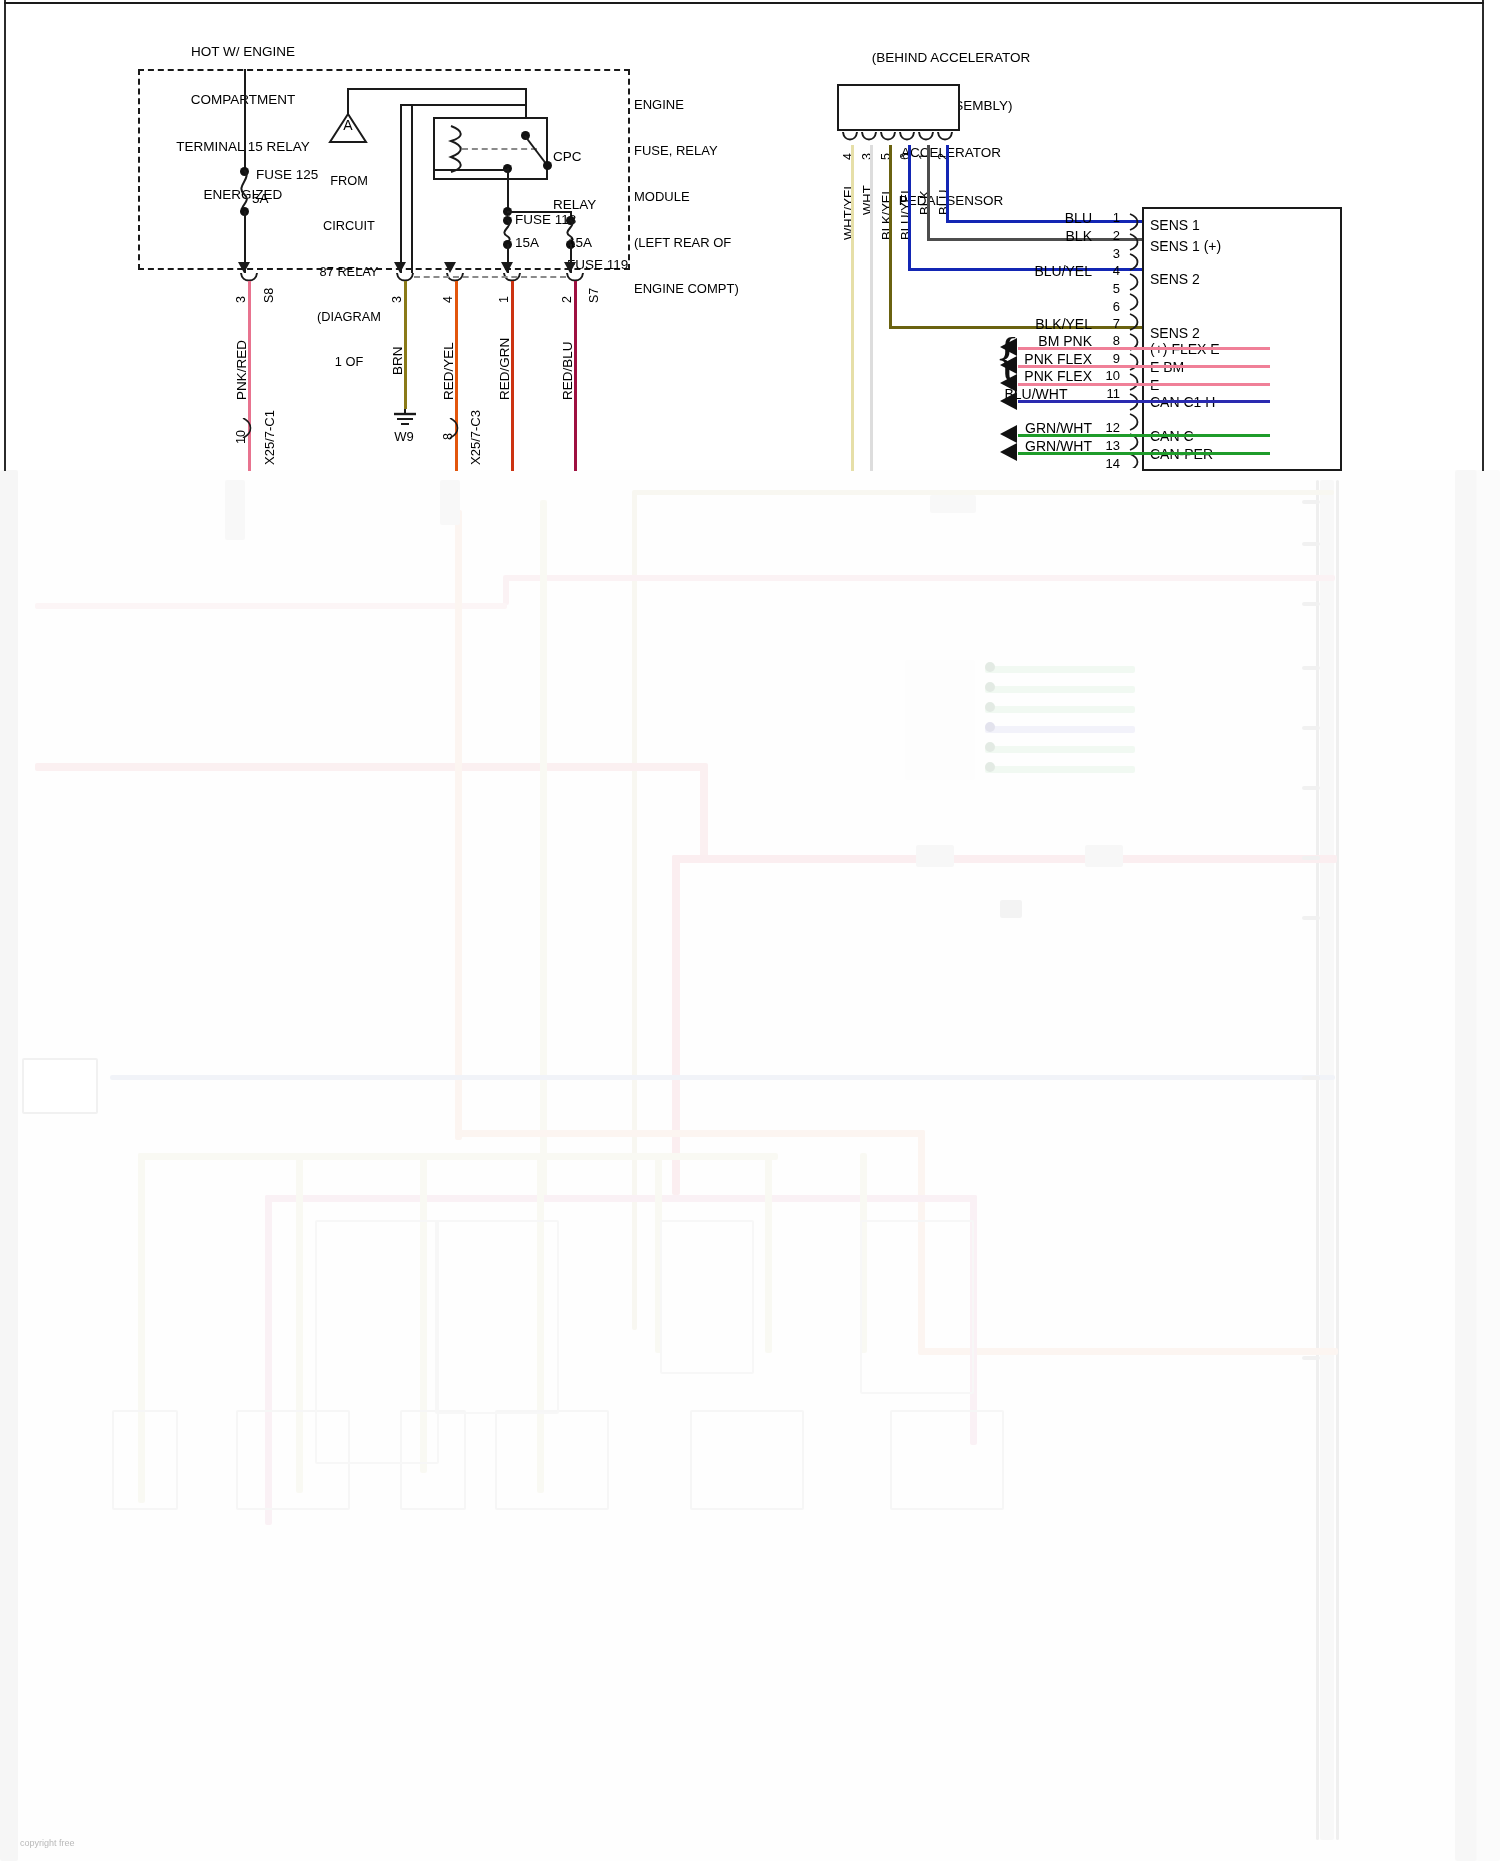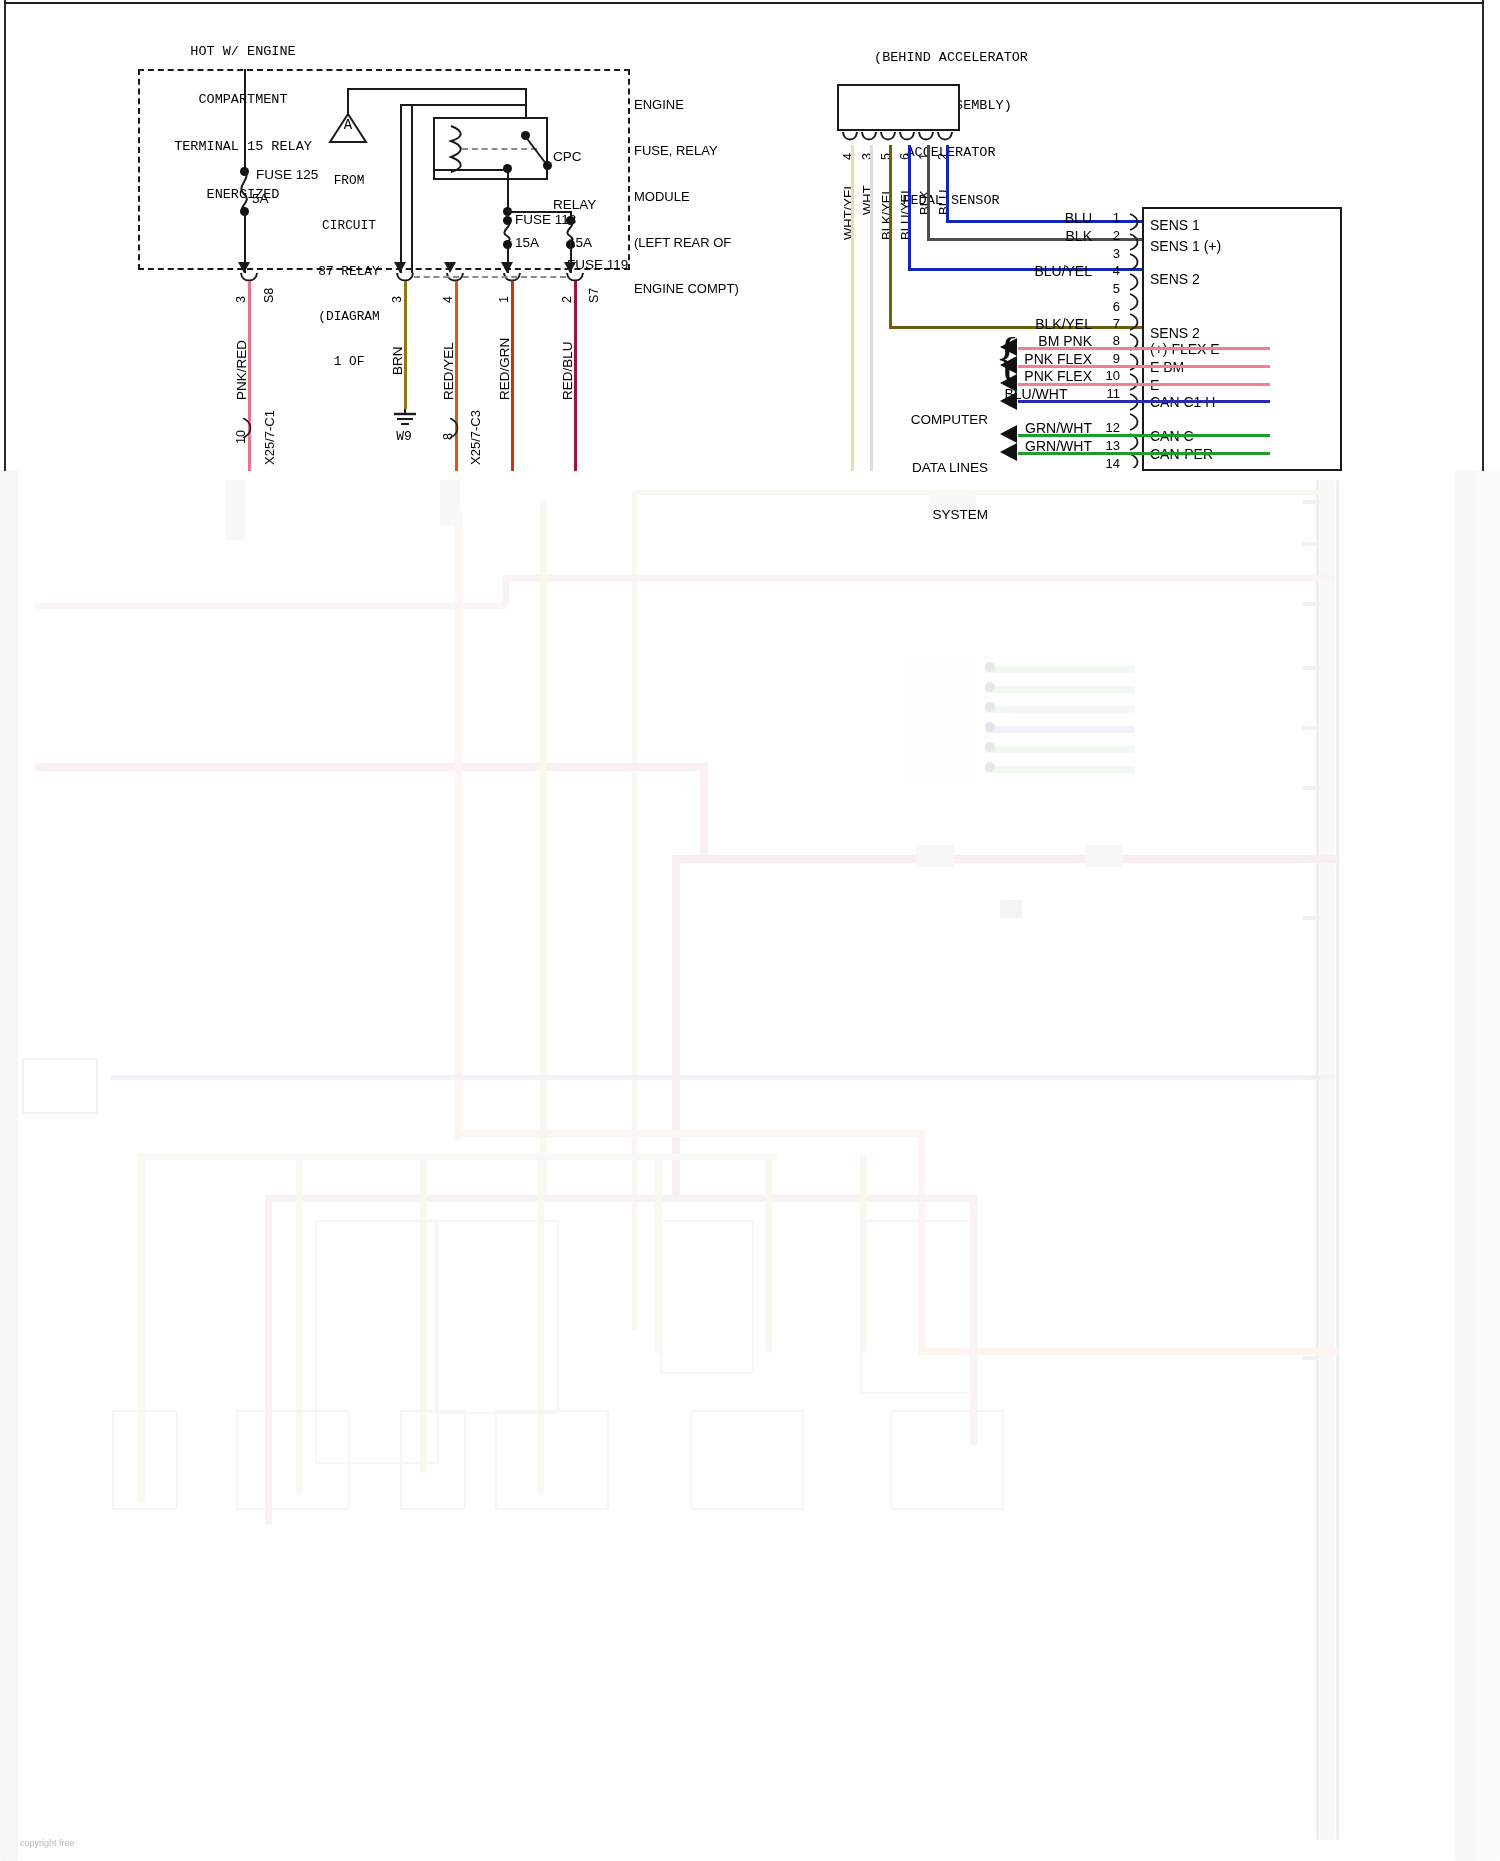--- a/index.html
+++ b/index.html
@@ -3,21 +3,21 @@
 <meta charset="utf-8">
 <title>Wiring Diagram</title>
 <style>
   html,body{margin:0;padding:0;background:#ffffff;}
   body{font-family:"Liberation Sans","DejaVu Sans",sans-serif;}
   #page{position:relative;width:1500px;height:1861px;background:#ffffff;overflow:hidden;}
 
   
   .abs{position:absolute;}
   .txt{position:absolute;font-family:"Liberation Sans",sans-serif;color:#000;white-space:pre;line-height:1.18;}
-  .c{text-align:center;font-family:Liberation Mono, monospace;}
+  .c{text-align:center;}
   .r{text-align:right;}
   .vert{position:absolute;transform-origin:0 0;transform:rotate(-90deg);white-space:nowrap;
         font-family:"Liberation Sans",sans-serif;color:#000;}
 
   
   .h{position:absolute;height:0;border-top:2px solid #1a1a1a;}
   .v{position:absolute;width:0;border-left:2px solid #1a1a1a;}
   .hw{position:absolute;height:0;}
   .vw{position:absolute;width:0;}
 
@@ -403,24 +403,19 @@
   <div class="hw" style="left:1018px;top:452px;width:252px;border-top:3px solid #1f9c2a;"></div>
 
   <div class="arrowlf" style="left:1000px;top:338px;"></div>
   <div class="arrowlf" style="left:1000px;top:356px;"></div>
   <div class="arrowlf" style="left:1000px;top:374px;"></div>
   <div class="arrowlf" style="left:1000px;top:392px;"></div>
   <div class="arrowlf" style="left:1000px;top:425px;"></div>
   <div class="arrowlf" style="left:1000px;top:443px;"></div>
 
   <div class="brace" style="left:995px;top:331px;">{</div>
-  <div class="txt r" style="left:860px;top:380px;width:128px;font-size:13.5px;">
-    <div>COMPUTER</div>
-    <div>DATA LINES</div>
-    <div>SYSTEM</div>
-  </div>
 
   <div class="v" style="left:1482px;top:0;height:471px;border-left:2px solid #2b2b2b;"></div>
   <div class="v" style="left:4px;top:0;height:471px;border-left:2px solid #2b2b2b;"></div>
   <div class="h" style="left:4px;top:2px;width:1480px;"></div>
 
   <div class="txt" style="left:20px;top:1838px;font-size:9px;color:#b9b9b9;">copyright free</div>
 </div>
 
 </body></html>

